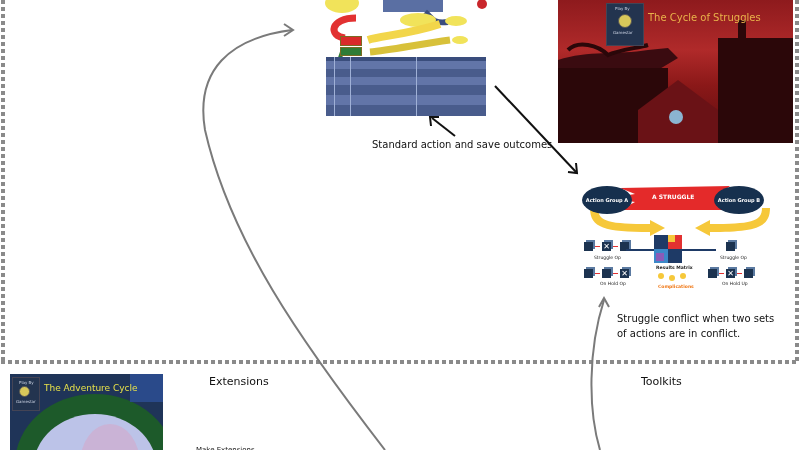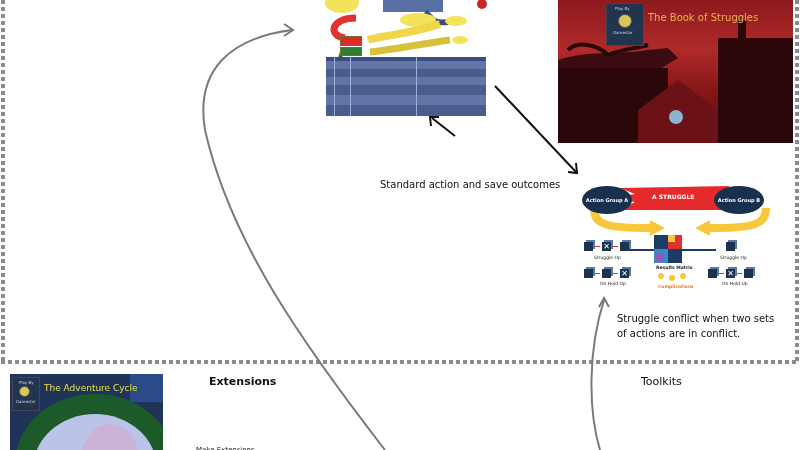--- a/index.html
+++ b/index.html
@@ -104,24 +104,24 @@
     <rect x="160" y="38" width="75" height="105" fill="#2b0709"></rect>
     <rect x="180" y="20" width="8" height="18" fill="#2b0709"></rect>
     <path d="M80,143 L80,110 L100,95 L120,80 L140,95 L160,110 L160,143 Z" fill="#6a1216"></path>
     <circle cx="118" cy="117" r="7" fill="#8fc7e6" opacity="0.9"></circle>
   </svg>
   <div class="logo-badge" style="left:48px;top:3px;width:36px;height:41px;">
     <span class="txt" style="left:8px;top:2px;">Play By</span>
     <span class="circle" style="left:11px;top:10px;"></span>
     <span class="txt" style="left:6px;top:26px;">Gamestar</span>
   </div>
-  <div class="title">The Book of Struggles</div>
+  <div class="title">The Cycle of Struggles</div>
 </div>
 
-<div class="caption" style="left:380px;top:137px;margin-top:40px;">Standard action and save outcomes</div>
+<div class="caption" style="left:372px;top:137px;">Standard action and save outcomes</div>
 
 <div class="struggle">
   <svg width="200" height="60" style="position:absolute;left:0;top:0">
     <path d="M40,8 L150,6 L140,14 L160,18 L140,22 L150,30 L40,30 L55,22 L30,18 L55,14 Z" fill="#e42a2a"></path>
     <path d="M18,28 C18,42 30,44 70,44 L70,40 L85,48 L70,56 L70,52 C25,52 10,48 10,28 Z" fill="#f6c83a"></path>
     <path d="M182,28 C182,42 170,44 130,44 L130,40 L115,48 L130,56 L130,52 C175,52 190,48 190,28 Z" fill="#f6c83a"></path>
   </svg>
   <div class="ellipse" style="left:2px;top:6px;width:50px;height:28px;line-height:28px;">Action Group A</div>
   <div class="ellipse" style="left:134px;top:6px;width:50px;height:28px;line-height:28px;">Action Group B</div>
   <div class="abs" style="left:72px;top:13px;font-size:6px;font-weight:bold;color:#fff;">A STRUGGLE</div>
@@ -177,15 +177,15 @@
     <rect x="120" y="0" width="33" height="28" fill="#2a4a8a"></rect>
   </svg>
   <div class="logo-badge" style="left:2px;top:3px;width:26px;height:32px;">
     <span class="txt" style="left:6px;top:2px;">Play By</span>
     <span class="circle" style="left:6px;top:8px;width:9px;height:9px;"></span>
     <span class="txt" style="left:3px;top:21px;">Gamestar</span>
   </div>
   <div class="title">The Adventure Cycle</div>
 </div>
 
-<div class="heading" style="left:209px;top:375px;font-weight:bold;">Extensions</div>
+<div class="heading" style="left:209px;top:375px;">Extensions</div>
 <div class="heading" style="left:641px;top:375px;text-align:right;">Toolkits</div>
 <div class="caption" style="left:196px;top:443px;font-size:7px;">Make Extensions</div>
 
 </body></html>

